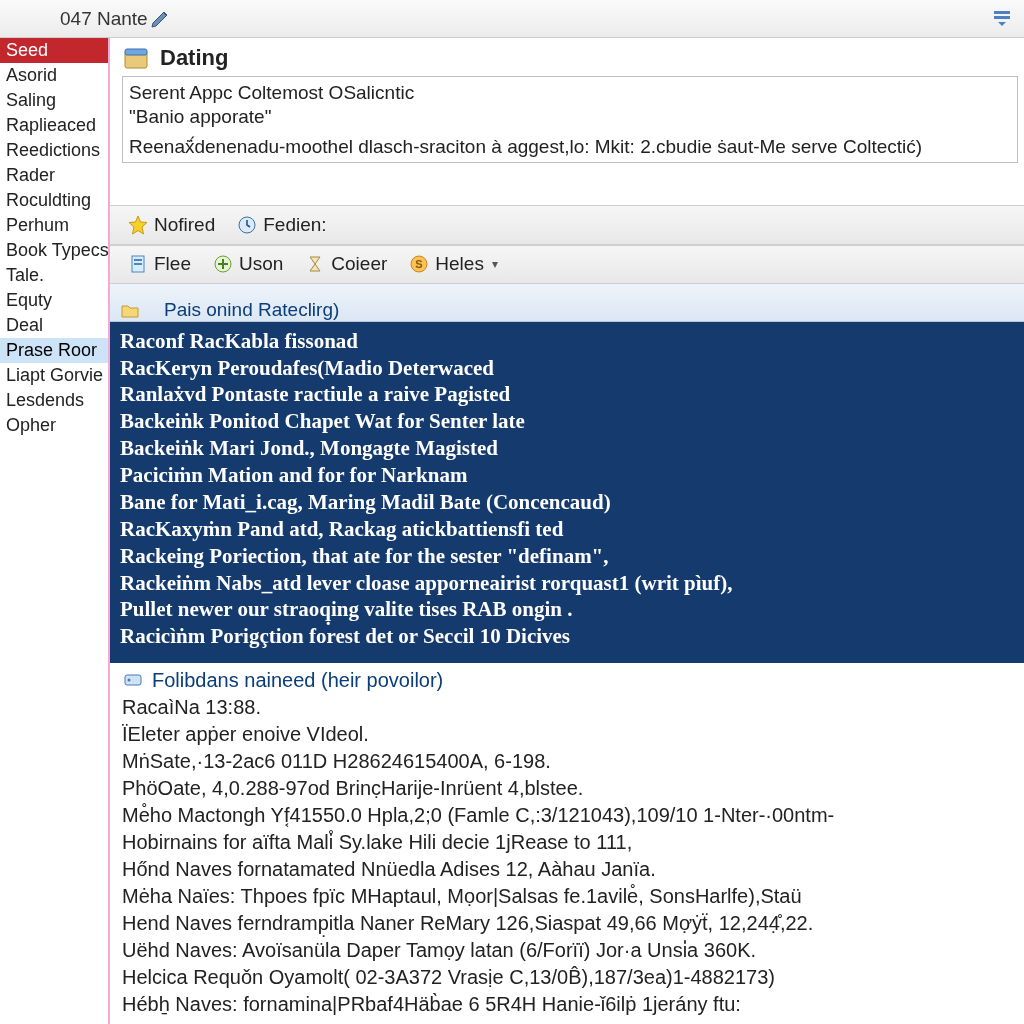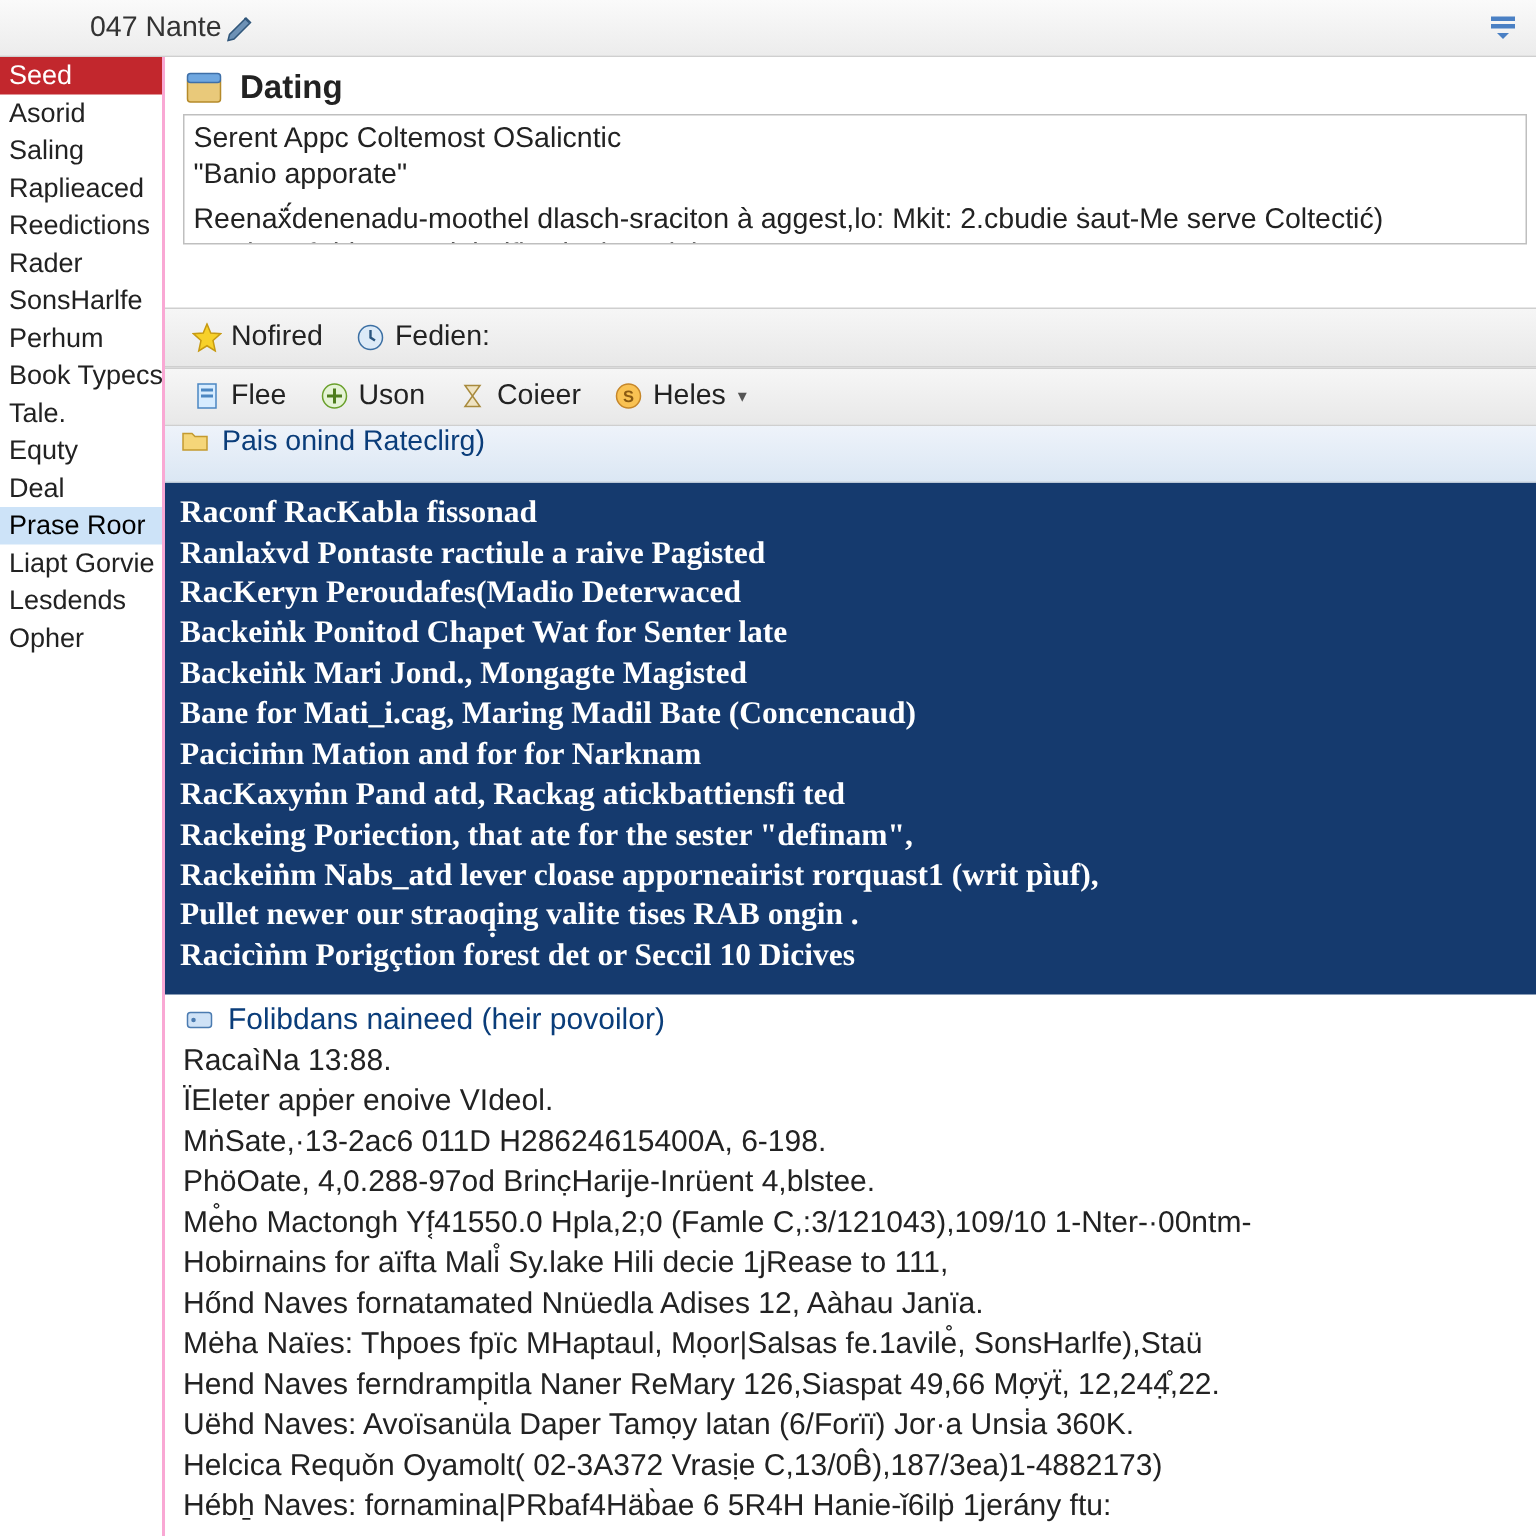--- a/index.html
+++ b/index.html
@@ -77,21 +77,21 @@
   .toolbar .tbtn, .toolbar2 .tbtn {
     display: inline-flex; align-items: center; gap: 6px;
     padding: 2px 8px;
     border-radius: 3px;
     cursor: pointer;
   }
   .tbtn .ico { width: 20px; height: 20px; }
   .caret { font-size: 12px; color: #555; margin-left: 2px; }
 
   .path-bar {
-    display: flex; align-items: flex-start; gap: 8px;
+    display: flex; align-items: flex-end; gap: 24px;
     background: linear-gradient(#eef3fa, #dbe7f4);
     border-bottom: 1px solid #b8c6d6;
     height: 38px;
     padding: 0 10px;
     color: #0a3d7a;
   }
   .path-bar .ico { width: 20px; height: 20px; }
 
   .console {
     background: #153a6e;
@@ -151,21 +151,21 @@
 
   <div class="body">
 
     <div class="sidebar">
       <div class="item sel-red"><span>Seed</span></div>
       <div class="item"><span>Asorid</span></div>
       <div class="item"><span>Saling</span></div>
       <div class="item"><span>Raplieaced</span></div>
       <div class="item"><span>Reedictions</span></div>
       <div class="item"><span>Rader</span></div>
-      <div class="item"><span>SonsHarlfe</span></div>
+      <div class="item"><span>Roculdting</span></div>
       <div class="item"><span>Perhum</span></div>
       <div class="item"><span>Book Typecs</span></div>
       <div class="item"><span>Tale.</span></div>
       <div class="item"><span>Equty</span></div>
       <div class="item"><span>Deal</span></div>
       <div class="item sel-blue"><span>Prase Roor</span></div>
       <div class="item"><span>Liapt Gorvie</span></div>
       <div class="item"><span>Lesdends</span></div>
       <div class="item"><span>Opher</span></div>
     </div>
@@ -256,26 +256,26 @@
         <span class="ico">
           <svg viewBox="0 0 20 20" width="20" height="20">
               <path d="M2 5h6l2 2h8v9H2z" fill="#f5d679" stroke="#c49a2f"></path>
             </svg>
         </span>
         <span>Pais onind Rateclirg)</span>
       </div>
 
       <div class="console">
         <span class="row">Raconf  RacKabla fissonad</span>
+        <span class="row">RacKeryn Peroudafes(Madio Deterwaced</span>
         <span class="row">Ranlaẋvd Pontaste ractiule a raive Pagisted</span>
-        <span class="row">RacKeryn Peroudafes(Madio Deterwaced</span>
         <span class="row">Backeiṅk Ponitod Chapet Wat for Senter late</span>
         <span class="row">Backeiṅk Mari Jond., Mongagte Magisted</span>
+        <span class="row">Paciciṁn Mation and for for Narknam</span>
         <span class="row">Bane for Mati_i.cag, Maring Madil Bate (Concencaud)</span>
-        <span class="row">Paciciṁn Mation and for for Narknam</span>
         <span class="row">RacKaxyṁn Pand atd, Rackag atickbattiensfi ted</span>
         <span class="row">Rackeing Poriection, that ate for the sester "definam",</span>
         <span class="row">Rackeiṅm Nabs_atd lever cloase apporneairist rorquast1 (writ pìuf),</span>
         <span class="gap"></span>
         <span class="row">Pullet newer our straoq̣ing valite tises RAB ongin .</span>
         <span class="row">Racicìṅm Porigçtion forest det or Seccil 10 Dicives</span>
       </div>
 
       <div class="sub-header">
         <span class="ico">

